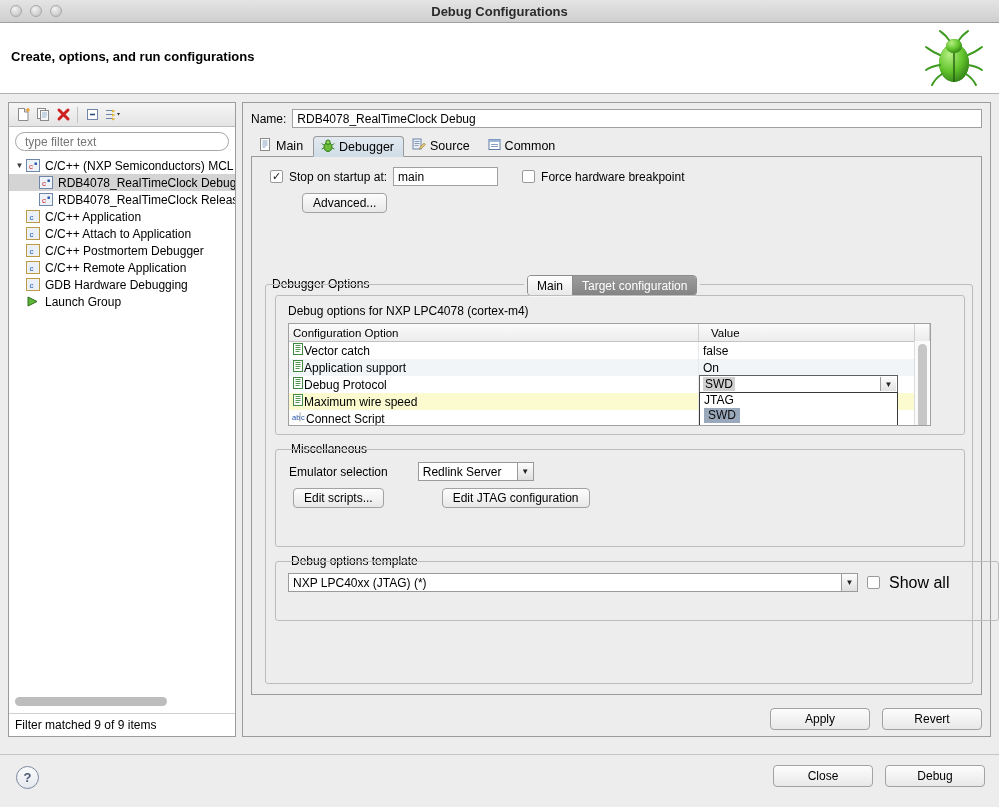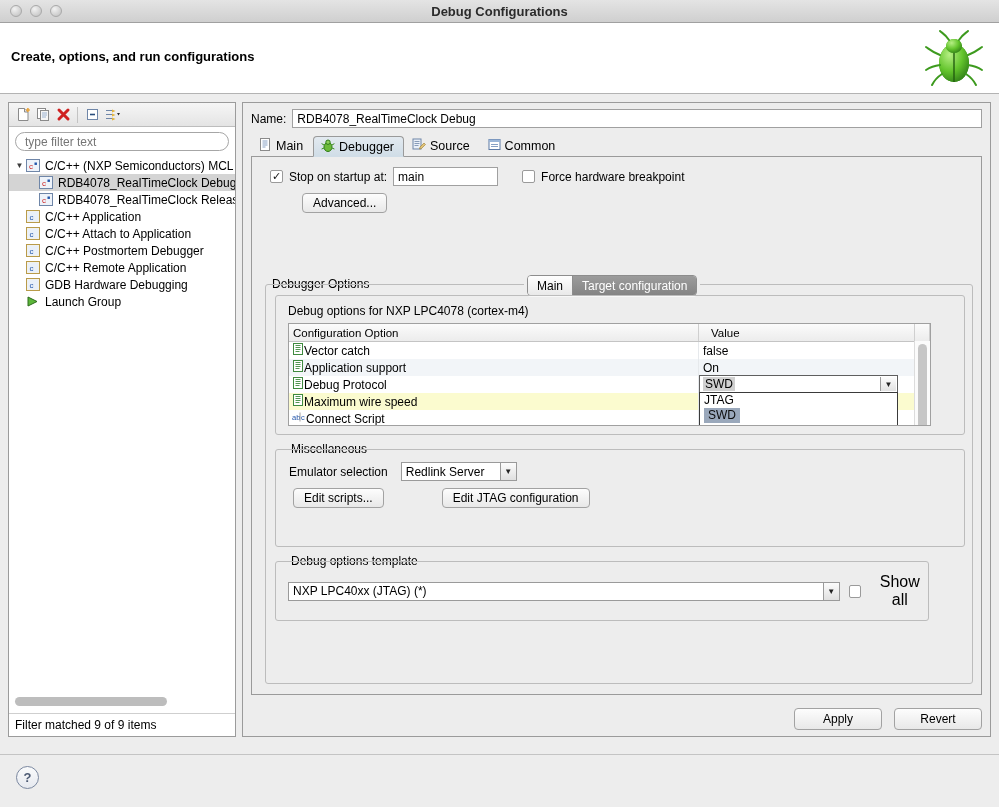--- a/index.html
+++ b/index.html
@@ -338,21 +338,21 @@
     border-left: 1px solid #9a9a9a;
     display:flex; align-items:center; justify-content:center;
     font-size: 8px; color: #222;
   }
 
   
   .apply-row {
     position: absolute; right: 8px; bottom: 6px;
     display: flex; gap: 12px;
   }
-  .btn-wide { width: 88px; text-align:center; padding: 3px 0; }
+  .btn-wide { width: 100px; text-align:center; padding: 3px 0; }
 
   .footer {
     position: relative;
     height: 53px;
     background: #ededed;
     border-top: 1px solid #c4c4c4;
   }
   .help-btn {
     position: absolute; left: 16px; top: 11px;
     width: 21px; height: 21px; border-radius: 50%;
@@ -733,35 +733,35 @@
                 <div class="popup-item">JTAG</div>
                 <div style="padding-left:4px;">
                   <span class="popup-item sel">SWD</span>
                 </div>
               </div>
             </div>
           </div>
 
           <div class="group-title" style="left:22px; top:157px;">Miscellaneous</div>
           <div class="group" style="left:9px; top:164px; width:690px; height:98px;">
-            <div style="position:absolute; left:13px; top:12px; display:flex; align-items:center; gap:13px;">
+            <div style="position:absolute; left:13px; top:12px; display:flex; align-items:center; gap:30px;">
               <span style="font-size:12px;">Emulator selection</span>
               <span class="dropdown" style="width:116px;">
                 <span class="dd-text">Redlink Server</span>
                 <span class="dd-btn">▼</span>
               </span>
             </div>
             <div style="position:absolute; left:17px; top:38px; display:flex; gap:58px;">
               <button class="btn">Edit scripts...</button>
               <button class="btn">Edit JTAG configuration</button>
             </div>
           </div>
 
           <div class="group-title" style="left:22px; top:269px;">Debug options template</div>
-          <div class="group" style="left:9px; top:276px; width:654px; height:60px;">
+          <div class="group" style="left:9px; top:276px; width:724px; height:60px;">
             <div style="position:absolute; left:12px; top:11px; display:flex; align-items:center; gap:9px;">
               <span class="dropdown" style="width:570px;">
                 <span class="dd-text">NXP LPC40xx (JTAG) (*)</span>
                 <span class="dd-btn">▼</span>
               </span>
               <span class="cb"></span>
               <span style="font-size:16px;text-align:center;">Show all</span>
             </div>
           </div>
         </div>
@@ -769,14 +769,18 @@
 
       <div class="apply-row">
         <button class="btn btn-wide">Apply</button>
         <button class="btn btn-wide">Revert</button>
       </div>
     </div>
   </div>
 
   <div class="footer">
     <div class="help-btn">?</div>
+    <div class="footer-btns">
+      <button class="btn btn-wide">Close</button>
+      <button class="btn btn-wide">Debug</button>
+    </div>
   </div>
 </div>
 
 </body></html>

